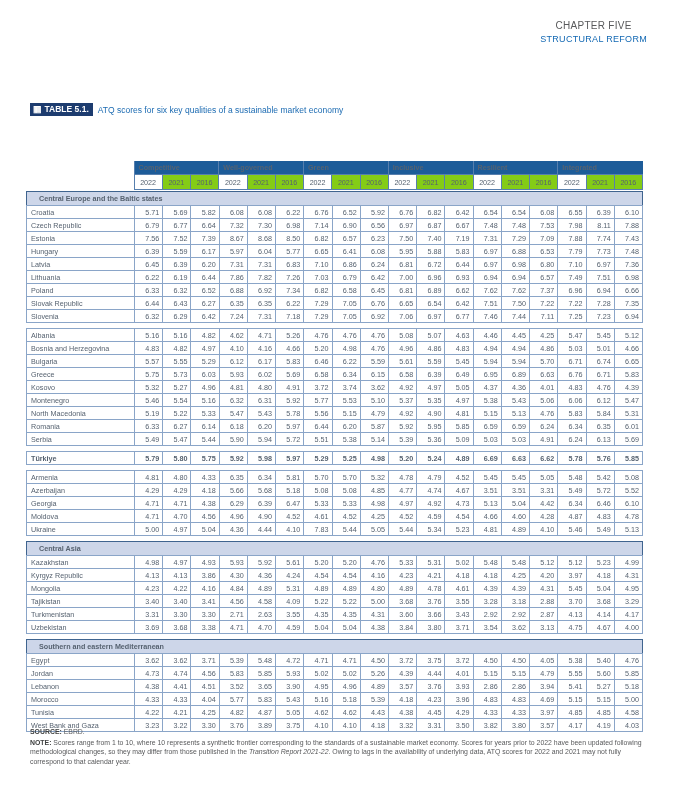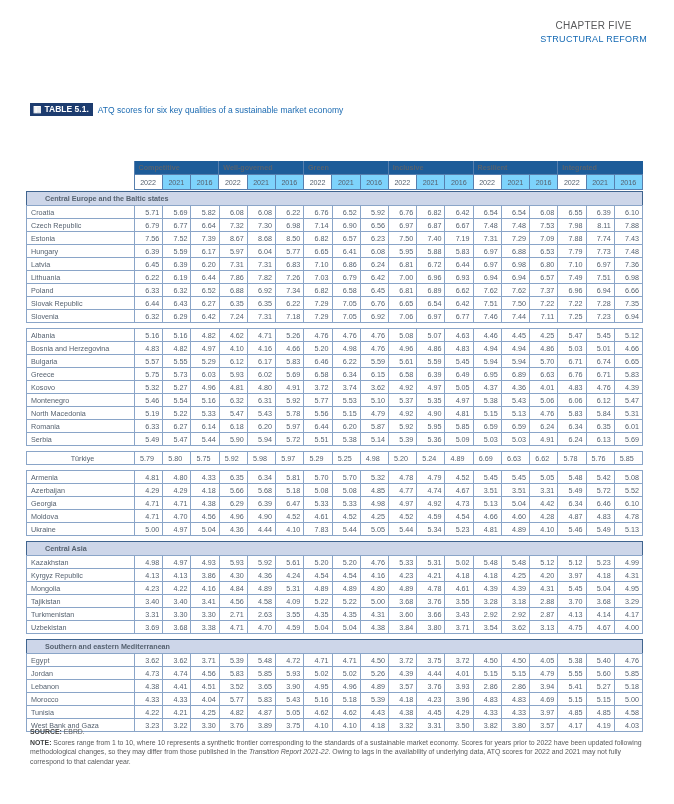--- a/index.html
+++ b/index.html
@@ -16,30 +16,30 @@
   .grid-icon{font-size:9px;line-height:1;}
   .table-title{color:#1c6bb2;font-size:8.5px;text-align:right;}
   
   #atq-table{position:absolute;top:125px;left:26px;width:617px;margin-top:36px;}
   table.tbl{border-collapse:collapse;table-layout:fixed;width:617px;}
   table.tbl td{font-size:7.2px;color:#566270;overflow:hidden;white-space:nowrap;line-height:1;}
   table.hdr{margin-bottom:1px;}
   td.corner{background:transparent;border:none;}
   td.qual{background:#1d5c99;color:#ffffff;font-weight:bold;text-align:left;font-size:7.8px;
           padding:3px 0 3px 4px;border-left:1px solid #577fae;}
-  td.yr{background:#7dd3fc;color:#aec4da;text-align:center;font-size:7.8px;height:12px;
+  td.yr{background:#84cc16;color:#aec4da;text-align:center;font-size:7.8px;height:12px;
         border:1px solid #577fae;}
   td.y22{background:#ffffff;color:#1d4e86;font-weight:normal;}
   table.sec{border:1px solid #3f648f;margin-bottom:5px;}
   td.sechdr{background:#cdd6e9;color:#17365e;font-weight:bold;font-size:7.4px;
-            padding:2px 18px;height:9px;}
+            padding:2px 12px;height:9px;}
   td.country{text-align:left;padding:0 0 0 4px;border:1px solid #8aa5c8;height:12px;}
   td.num{text-align:right;padding:0 3px 0 0;border:1px solid #8aa5c8;height:12px;}
   td.gstart{border-left-color:#466a9c;}
-  td.bold{font-weight:normal;color:#3f4a55;text-align:center;}
+  td.bold{font-weight:bold;color:#3f4a55;}
   
   .footer{position:absolute;top:727px;left:30px;width:617px;font-size:6.9px;color:#58595b;
           line-height:1.4;}
   .footer p{margin:0 0 1px 0;}
   .footer b{color:#3f4040;}
 </style>
 </head>
 <body>
 
 <div class="page">

